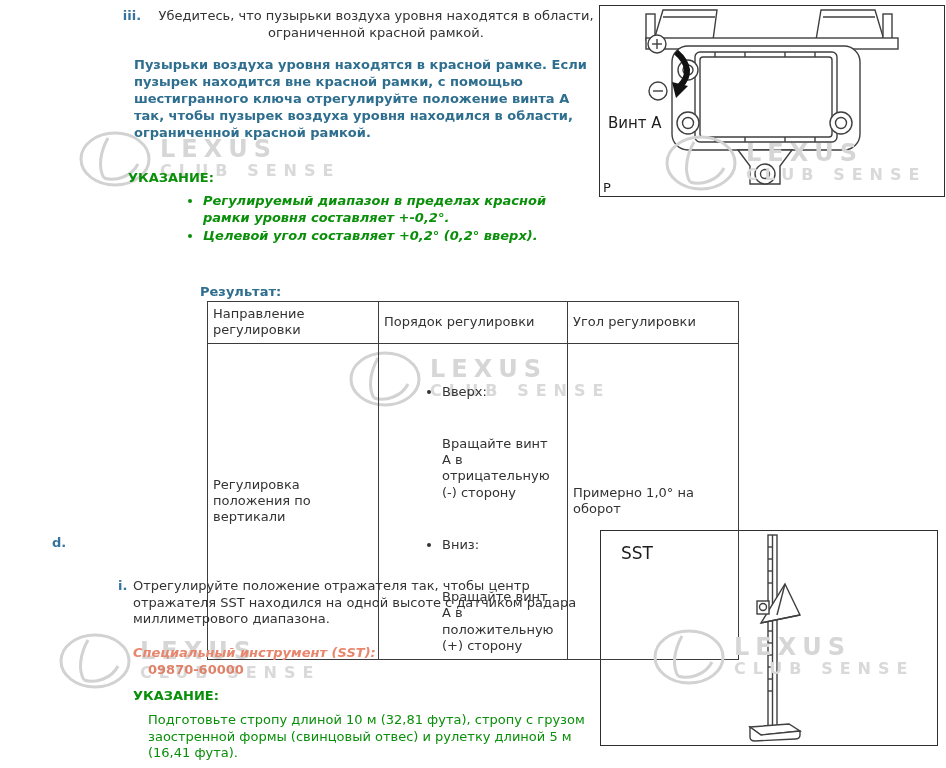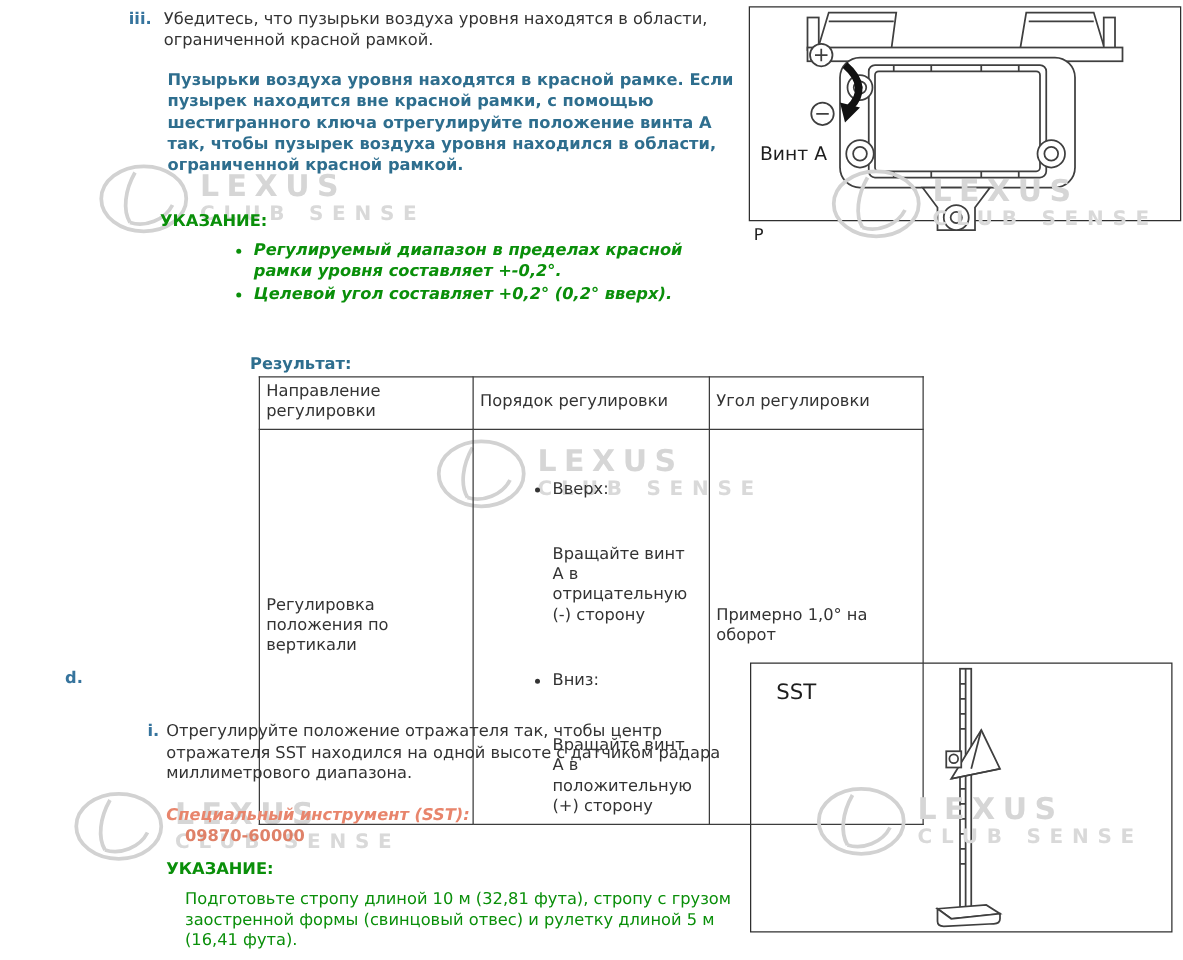--- a/index.html
+++ b/index.html
@@ -102,21 +102,21 @@
       <path d="M30 8 C22 22 20 38 26 48 M26 48 C38 52 54 46 60 34" fill="none" stroke="#d2d2d2" stroke-width="3"></path>
     </svg>
     <div class="wm-texts">
       <span class="wm-brand">LEXUS</span>
       <span class="wm-sub">CLUB SENSE</span>
     </div>
   </div>
 
   <div class="content">
 
-    <div class="abs li-row" style="left:103px; top:8px; width:488px;">
+    <div class="abs li-row" style="left:118px; top:8px; width:488px;text-align:center;">
       <span class="marker" style="width:28px;">iii.</span>
       <div class="body-text" style="width:470px;">Убедитесь, что пузырьки воздуха уровня находятся в области, ограниченной красной рамкой.</div>
     </div>
 
     <div class="abs" style="left:130px; top:57px; width:466px;">
       <div class="teal ok-para" style="width:462px;">Пузырьки воздуха уровня находятся в красной рамке. Если пузырек находится вне красной рамки, с помощью шестигранного ключа отрегулируйте положение винта A так, чтобы пузырек воздуха уровня находился в области, ограниченной красной рамкой.</div>
     </div>
 
     <div class="abs green-b" style="left:128px; top:170px;">УКАЗАНИЕ:</div>
 
@@ -176,21 +176,21 @@
     <div class="abs salmon-label" style="left:133px; top:645px;">Специальный инструмент (SST):</div>
 
     <a class="abs sst-link" style="left:148px; top:662px;">09870-60000</a>
 
     <div class="abs green-b" style="left:133px; top:688px;">УКАЗАНИЕ:</div>
 
     <div class="abs green body-text" style="left:148px; top:712px; width:468px;">Подготовьте стропу длиной 10 м (32,81 фута), стропу с грузом заостренной формы (свинцовый отвес) и рулетку длиной 5 м (16,41 фута).</div>
 
   </div>
 
-  <div class="figure-box" style="left:599px; top:5px; width:346px; height:172px;">
+  <div class="figure-box" style="left:599px; top:5px; width:346px; height:192px;">
     <svg class="drawing" width="344" height="190" viewBox="0 0 344 190">
 
       <g>
         <polygon class="draw-fill-white" points="54,34 63,4 117,4 113,34"></polygon>
         <line class="draw-stroke" x1="63" y1="11" x2="115" y2="11"></line>
         <rect class="draw-fill-white" x="46" y="8" width="9" height="26"></rect>
       </g>
       <g>
         <polygon class="draw-fill-white" points="216,34 221,4 275,4 284,34"></polygon>
         <line class="draw-stroke" x1="223" y1="11" x2="275" y2="11"></line>

